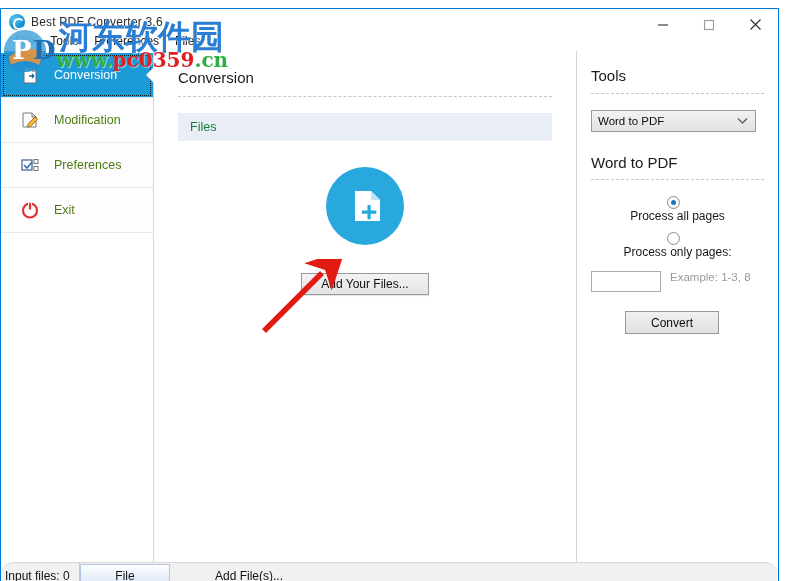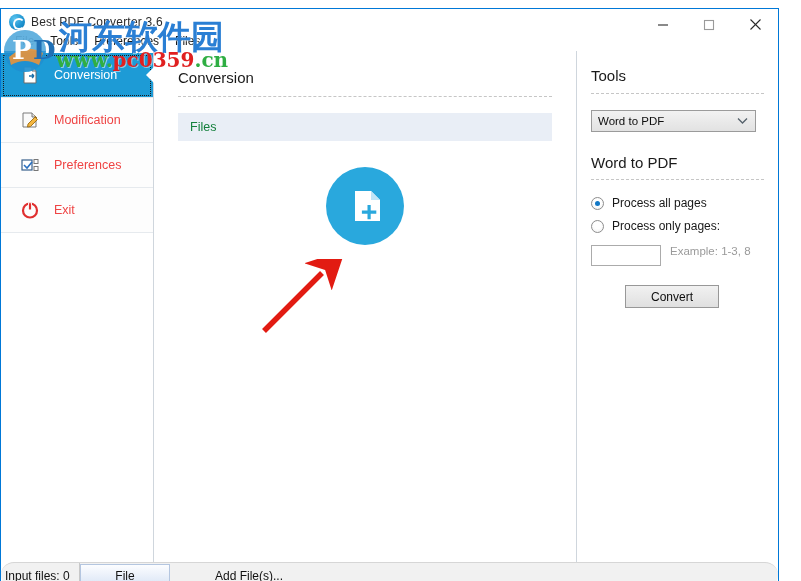--- a/index.html
+++ b/index.html
@@ -128,21 +128,21 @@
     position: relative;
   }
   .nav-item .nav-icon {
     width: 22px; height: 22px;
     flex: 0 0 22px;
     margin-right: 13px;
     display: flex; align-items: center; justify-content: center;
   }
   .nav-item .nav-label {
     font-size: 12.5px;
-    color: #ef4444;
+    color: #4d7c0f;
     white-space: nowrap;
   }
   .nav-item.selected {
     background: #1d9bd6;
     outline: 1px dotted #1a1a1a;
     outline-offset: -3px;
   }
   .nav-item.selected .nav-label { color: #ffffff; }
   .nav-item.selected::after {
     content: "";
@@ -239,20 +239,21 @@
     font-size: 15px;
     color: #1a1a1a;
     margin-top: 22px;
     padding-bottom: 8px;
   }
   .radio-row {
     display: flex;
     align-items: center;
     margin-top: 9px;
     cursor: default;
+    flex-direction: column;
   }
   .radio {
     width: 13px; height: 13px;
     border-radius: 50%;
     border: 1px solid #8d8d8d;
     background: radial-gradient(circle at 50% 40%, #ffffff 40%, #ededed 100%);
     margin-right: 8px;
     flex: 0 0 13px;
     position: relative;
   }
@@ -471,20 +472,21 @@
       <div id="files-header">Files</div>
 
       <div id="drop-zone">
         <div id="add-file-icon">
           <svg width="46" height="46" viewBox="0 0 46 46">
             <path d="M13 8 h16 l9 9 v21 h-25 z" fill="#ffffff"></path>
             <path d="M29 8 v9 h9 z" fill="#bfe5f7"></path>
             <path d="M22.2 24 h5.6 v3.2 h-5.6 v5.6 h-3.2 v-5.6 h-5.6 v-3.2 h5.6 v-5.6 h3.2 z" transform="translate(6.5,3.5)" fill="#29a8dd"></path>
           </svg>
         </div>
+        <div id="add-your-files-button">Add Your Files...</div>
       </div>
     </div>
 
     <div id="tools-panel">
       <div class="tools-title">Tools</div>
       <hr class="hr-dashed">
 
       <div id="tool-select">
         <span>Word to PDF</span>
         <span class="chev">

